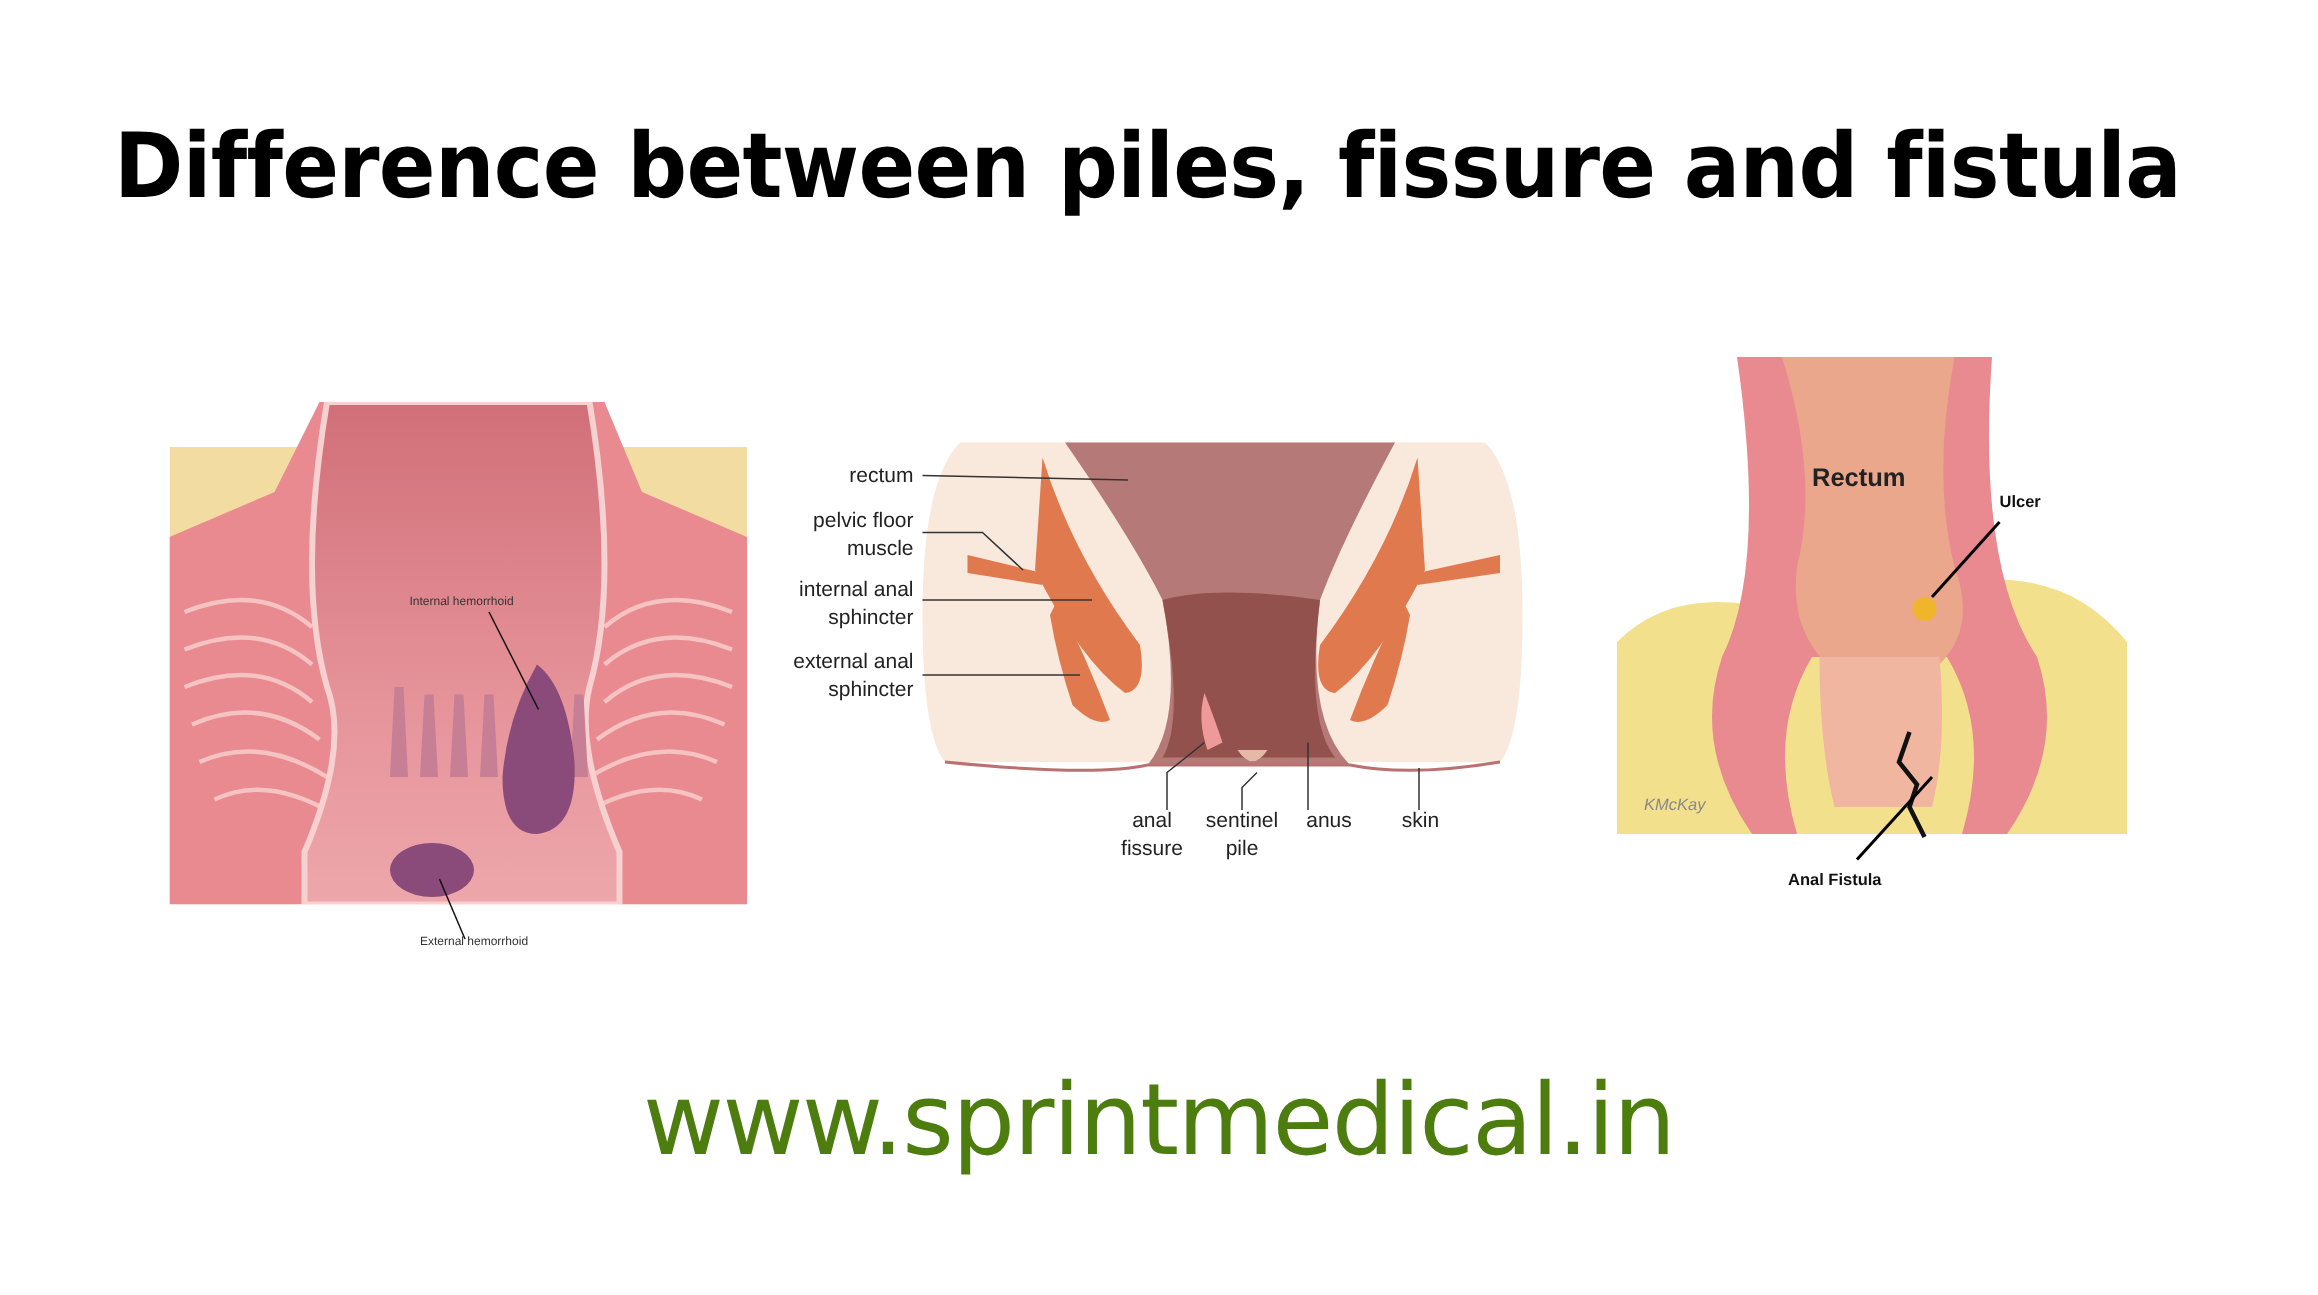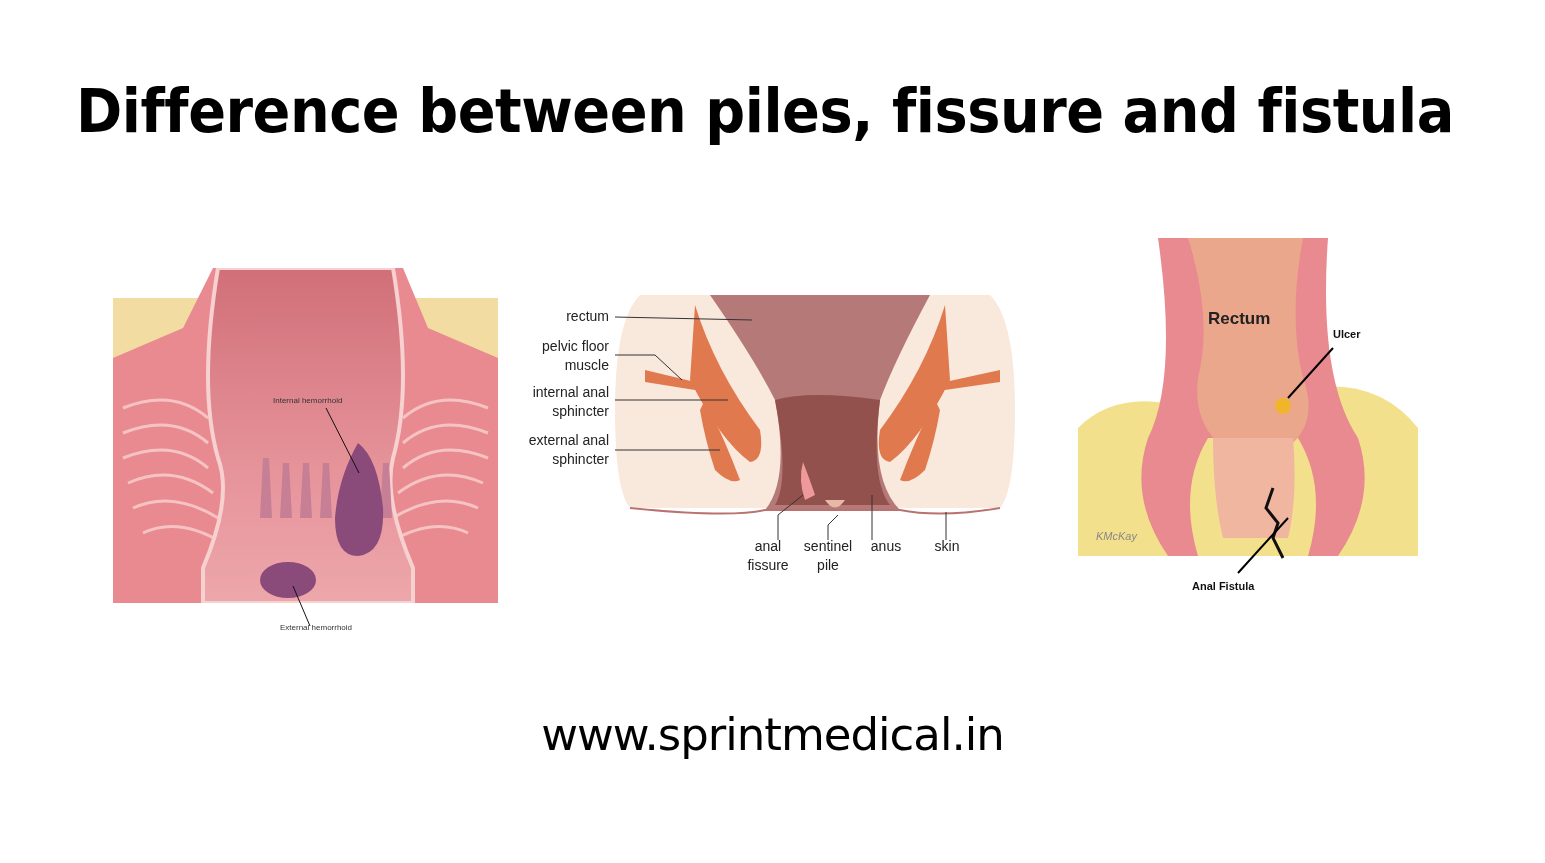--- a/index.html
+++ b/index.html
@@ -1,18 +1,18 @@
 <!DOCTYPE html>
 <html><head>
 <meta charset="utf-8">
 <style>
   html,body{margin:0;padding:0;background:#fff;}
   body{width:1545px;height:863px;position:relative;overflow:hidden;font-family:"Liberation Sans",sans-serif;}
   .title{position:absolute;left:0;top:76px;width:1530px;text-align:center;font-weight:bold;font-size:60px;color:#000;letter-spacing:-0.5px;font-family:"DejaVu Sans",sans-serif;transform:scaleX(0.93);transform-origin:center;}
-  .footer{position:absolute;left:0;top:708px;width:1545px;text-align:center;font-size:45px;color:#000000;font-family:"DejaVu Sans",sans-serif;letter-spacing:-1px;}
+  .footer{position:absolute;left:0;top:708px;width:1545px;text-align:center;font-size:66px;color:#4d7c0f;font-family:"DejaVu Sans",sans-serif;letter-spacing:-1px;}
   .panel{position:absolute;}
   svg text{font-family:"Liberation Sans",sans-serif;}
 </style>
 </head>
 <body>
 
 <div class="title">Difference between piles, fissure and fistula</div>
 
 <div class="panel" style="left:113px;top:268px;width:457px;height:370px;">
   <svg width="385" height="370" viewBox="0 0 385 370">

